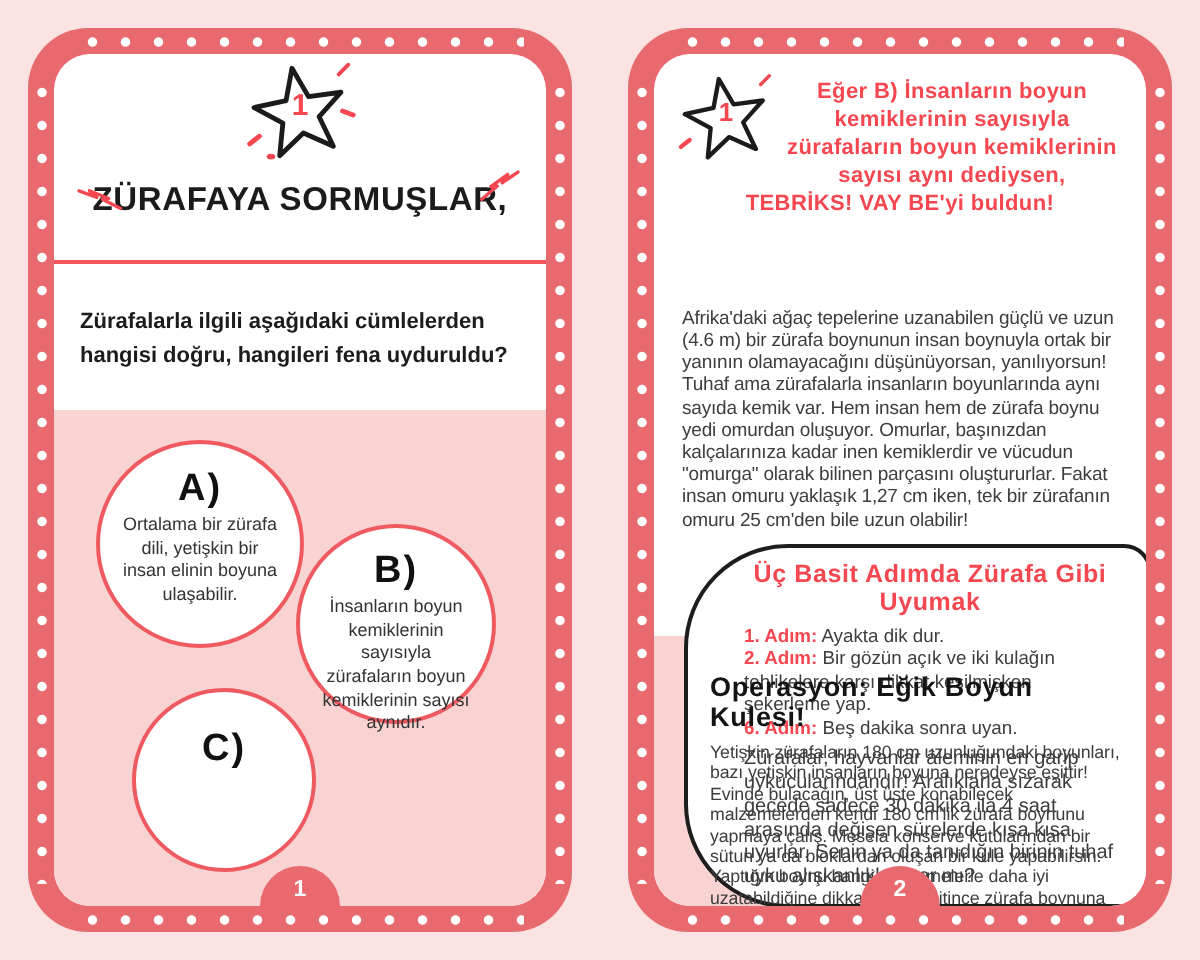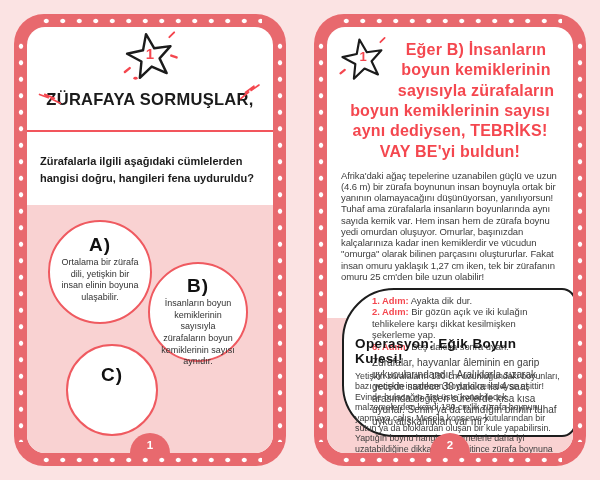--- a/index.html
+++ b/index.html
@@ -49,24 +49,24 @@
   .opt-a{left:21px;top:15px;width:104px;height:104px;padding-top:12px;}
   .opt-b{left:121px;top:57px;width:100px;height:100px;padding-top:11px;}
   .opt-c{left:39px;top:139px;width:92px;height:92px;padding-top:18px;}
   .opt-label{font-size:19px;font-weight:bold;letter-spacing:1px;color:#111;}
   .opt-text{font-size:9px;line-height:1.3;color:#333;padding:1px 9px 0;}
 
   
   .rp-white{position:relative;z-index:2;padding:8px 12px 0;}
   .rp-star{float:left;width:52px;height:50px;margin:0 2px 2px -2px;}
   .rp-star .star-num{font-size:13px;}
-  .rp-heading{text-align:center;color:#F4474F;font-weight:bold;font-size:16px;
+  .rp-heading{text-align:center;color:#F4474F;font-weight:bold;font-size:11px;
     line-height:1.27;letter-spacing:.2px;padding-top:5px;}
   .rp-body{clear:none;padding:8px 2px 0;font-size:9.5px;line-height:1.18;color:#3d3d3d;
-    letter-spacing:-.1px;}
+    letter-spacing:-.1px;margin-top:36px;}
   .sleep-box{position:relative;z-index:2;margin:6px -15px 0 3px;background:#ffffff;
     border:2.5px solid #1d1d1d;border-radius:52px 14px 14px 52px;
     padding:5px 16px 7px 28px;}
   .box-title{text-align:center;color:#F4474F;font-size:12.5px;font-weight:bold;
     letter-spacing:.3px;margin:1px 0 4px;}
   .step{font-size:9.4px;line-height:1.22;color:#3d3d3d;}
   .step-label{color:#F4474F;font-weight:bold;text-align:right;}
   .box-note{margin-top:5px;font-size:10px;line-height:1.18;color:#3d3d3d;}
   .rp-pink{position:absolute;left:0;right:0;top:291px;bottom:0;background:#F9D2D2;z-index:1;}
   .rp-operation{position:absolute;left:16px;right:0;top:309px;z-index:2;padding:0 12px;}
@@ -144,20 +144,21 @@
             <polygon points="51.7,7.7 68.8,37 102.4,32.5 79.8,57.8 94.5,88.4 63.5,74.7 39,98.1 42.3,64.4 12.5,48.3 45.6,41.1" fill="#ffffff" stroke="#1b1b1b" stroke-width="5" stroke-linejoin="round"></polygon>
             <line x1="8" y1="86" x2="18" y2="78" stroke="#F4474F" stroke-width="5" stroke-linecap="round"></line>
             <line x1="100" y1="14" x2="110" y2="4" stroke="#F4474F" stroke-width="4" stroke-linecap="round"></line>
           </svg>
           <span class="star-num">1</span>
         </span>
         <div class="rp-heading">Eğer B) İnsanların boyun kemiklerinin sayısıyla zürafaların boyun kemiklerinin sayısı aynı dediysen, TEBRİKS! VAY BE'yi buldun!</div>
         <div class="rp-body">Afrika'daki ağaç tepelerine uzanabilen güçlü ve uzun (4.6 m) bir zürafa boynunun insan boynuyla ortak bir yanının olamayacağını düşünüyorsan, yanılıyorsun! Tuhaf ama zürafalarla insanların boyunlarında aynı sayıda kemik var. Hem insan hem de zürafa boynu yedi omurdan oluşuyor. Omurlar, başınızdan kalçalarınıza kadar inen kemiklerdir ve vücudun "omurga" olarak bilinen parçasını oluştururlar. Fakat insan omuru yaklaşık 1,27 cm iken, tek bir zürafanın omuru 25 cm'den bile uzun olabilir!</div>
 
         <div class="sleep-box">
+          <div class="box-title">Üç Basit Adımda Zürafa Gibi Uyumak</div>
           <div class="step"><span class="step-label">1. Adım:</span><span> Ayakta dik dur.</span></div>
           <div class="step"><span class="step-label">2. Adım:</span><span> Bir gözün açık ve iki kulağın tehlikelere karşı dikkat kesilmişken şekerleme yap.</span></div>
           <div class="step"><span class="step-label">6. Adım:</span><span> Beş dakika sonra uyan.</span></div>
           <div class="box-note">Zürafalar, hayvanlar âleminin en garip uykucularındandır! Aralıklarla sızarak gecede sadece 30 dakika ila 4 saat arasında değişen sürelerde kısa kısa uyurlar. Senin ya da tanıdığın birinin tuhaf uyku alışkanlıkları var mı?</div>
         </div>
       </div>
 
       <div class="rp-operation">
         <div class="op-heading">Operasyon: Eğik Boyun Kulesi!</div>
         <div class="op-body">Yetişkin zürafaların 180 cm uzunluğundaki boyunları, bazı yetişkin insanların boyuna neredeyse eşittir! Evinde bulacağın, üst üste konabilecek malzemelerden kendi 180 cm'lik zürafa boynunu yapmaya çalış. Mesela konserve kutularından bir sütun ya da bloklardan oluşan bir kule yapabilirsin. Yaptığın boynu hangi malzemelerle daha iyi uzatabildiğine dikkat et. İşin bitince zürafa boynuna bir baş ekle, bir ad koy ve uzun boyunlu bu yeni evcil hayvanını ailenle tanıştır.</div>

